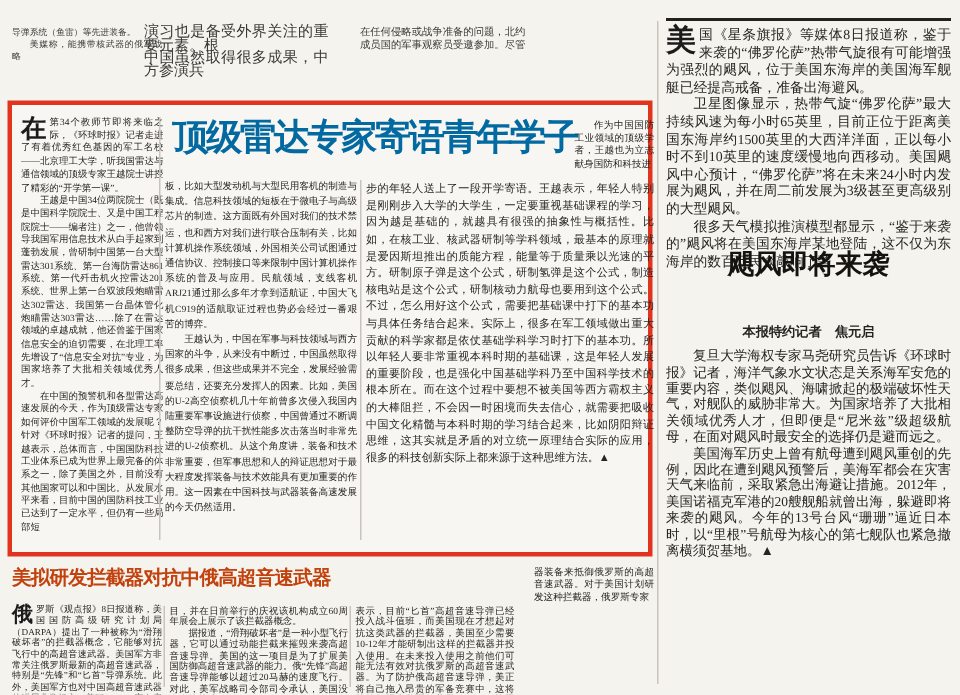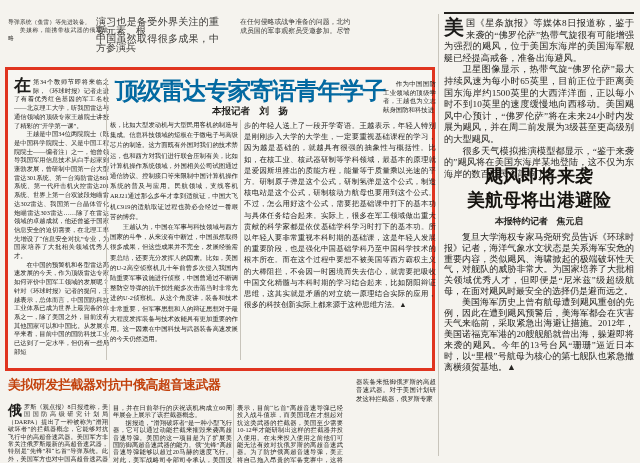--- a/index.html
+++ b/index.html
@@ -68,21 +68,20 @@
 </div>
 
 <div id="redbox">
   <div id="lead-intro">
     <p><span class="dc">在</span><span>第34个教师节即将来临之际，《环球时报》记者走进了有着优秀红色基因的军工名校——北京理工大学，听我国雷达与通信领域的顶级专家王越院士讲授了精彩的“开学第一课”。</span></p>
     <p class="ind">王越是中国34位两院院士（既是中国科学院院士、又是中国工程院院士——编者注）之一，他曾领导我国军用信息技术从白手起家到蓬勃发展，曾研制中国第一台大型雷达301系统、第一台海防雷达861系统、第一代歼击机火控雷达201系统、世界上第一台双波段炮瞄雷达302雷达、我国第一台晶体管化炮瞄雷达303雷达……除了在雷达领域的卓越成就，他还曾鉴于国家信息安全的迫切需要，在北理工率先增设了“信息安全对抗”专业，为国家培养了大批相关领域优秀人才。</p>
     <p class="ind">在中国的预警机和各型雷达高速发展的今天，作为顶级雷达专家如何评价中国军工领域的发展呢？针对《环球时报》记者的提问，王越表示，总体而言，中国国防科技工业体系已成为世界上最完备的体系之一，除了美国之外，目前没有其他国家可以和中国比。从发展水平来看，目前中国的国防科技工业已达到了一定水平，但仍有一些局部短</p>
   </div>
 
   <div id="lead-headline">顶级雷达专家寄语青年学子</div>
-  <div id="lead-byline">本报记者　刘　扬</div>
 
   <div id="lead-kicker">
     <p class="ind">作为中国国防工业领域的顶级学者，王越也为立志献身国防和科技进</p>
   </div>
 
   <div id="lead-colb">
     <p>板，比如大型发动机与大型民用客机的制造与集成。信息科技领域的短板在于微电子与高级芯片的制造。这方面既有外国对我们的技术禁运，也和西方对我们进行联合压制有关，比如计算机操作系统领域，外国相关公司试图通过通信协议、控制接口等来限制中国计算机操作系统的普及与应用。民航领域，支线客机ARJ21通过那么多年才拿到适航证，中国大飞机C919的适航取证过程也势必会经过一番艰苦的博弈。</p>
     <p class="ind">王越认为，中国在军事与科技领域与西方国家的斗争，从来没有中断过，中国虽然取得很多成果，但这些成果并不完全，发展经验需要总结，还要充分发挥人的因素。比如，美国的U-2高空侦察机几十年前曾多次侵入我国内陆重要军事设施进行侦察，中国曾通过不断调整防空导弹的抗干扰性能多次击落当时非常先进的U-2侦察机。从这个角度讲，装备和技术非常重要，但军事思想和人的辩证思想对于最大程度发挥装备与技术效能具有更加重要的作用。这一因素在中国科技与武器装备高速发展的今天仍然适用。</p>
   </div>
 
@@ -115,20 +114,19 @@
 <div class="vrule" id="sb-vrule"></div>
 
 <div id="sb-top">
   <p><span class="dc">美</span><span>国《星条旗报》等媒体8日报道称，鉴于来袭的“佛罗伦萨”热带气旋很有可能增强为强烈的飓风，位于美国东海岸的美国海军舰艇已经提高戒备，准备出海避风。</span></p>
   <p class="ind">卫星图像显示，热带气旋“佛罗伦萨”最大持续风速为每小时65英里，目前正位于距离美国东海岸约1500英里的大西洋洋面，正以每小时不到10英里的速度缓慢地向西移动。美国飓风中心预计，“佛罗伦萨”将在未来24小时内发展为飓风，并在周二前发展为3级甚至更高级别的大型飓风。</p>
   <p class="ind">很多天气模拟推演模型都显示，“鉴于来袭的”飓风将在美国东海岸某地登陆，这不仅为东海岸的数百万民众敲响了警</p>
 </div>
 
 <div id="sb-headline">
   <div>飓风即将来袭</div>
-  <div>美航母将出港避险</div>
 </div>
 <div id="sb-byline">本报特约记者　焦元启</div>
 
 <div id="sb-bottom">
   <p class="ind">复旦大学海权专家马尧研究员告诉《环球时报》记者，海洋气象水文状态是关系海军安危的重要内容，类似飓风、海啸掀起的极端破坏性天气，对舰队的威胁非常大。为国家培养了大批相关领域优秀人才，但即便是“尼米兹”级超级航母，在面对飓风时最安全的选择仍是避而远之。</p>
   <p class="ind">美国海军历史上曾有航母遭到飓风重创的先例，因此在遭到飓风预警后，美海军都会在灾害天气来临前，采取紧急出海避让措施。2012年，美国诺福克军港的20艘舰船就曾出海，躲避即将来袭的飓风。今年的13号台风“珊珊”逼近日本时，以“里根”号航母为核心的第七舰队也紧急撤离横须贺基地。▲</p>
 </div>
 
 </body></html>

